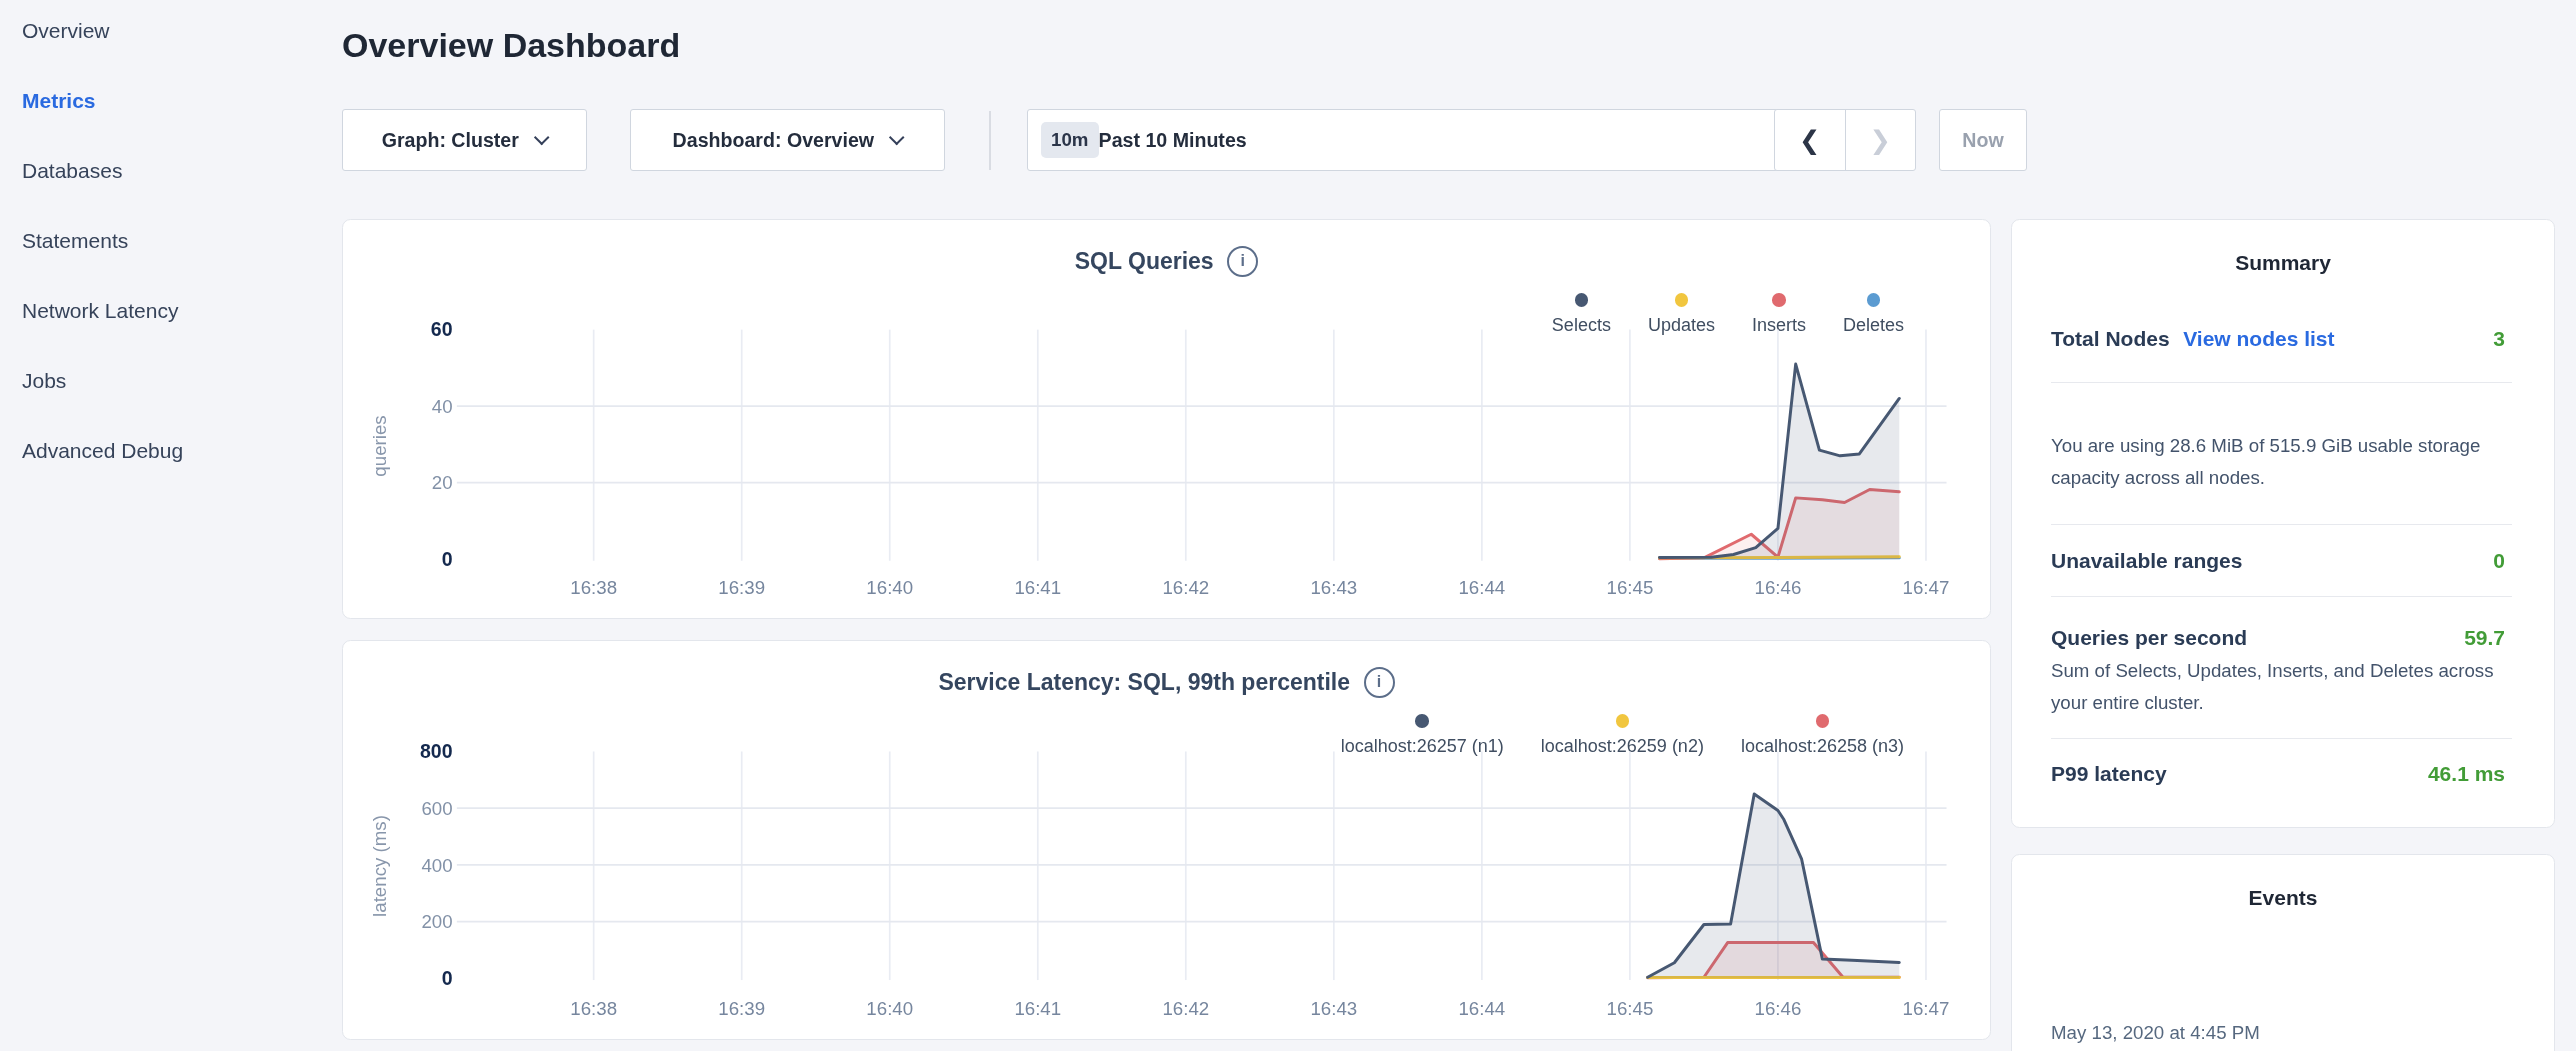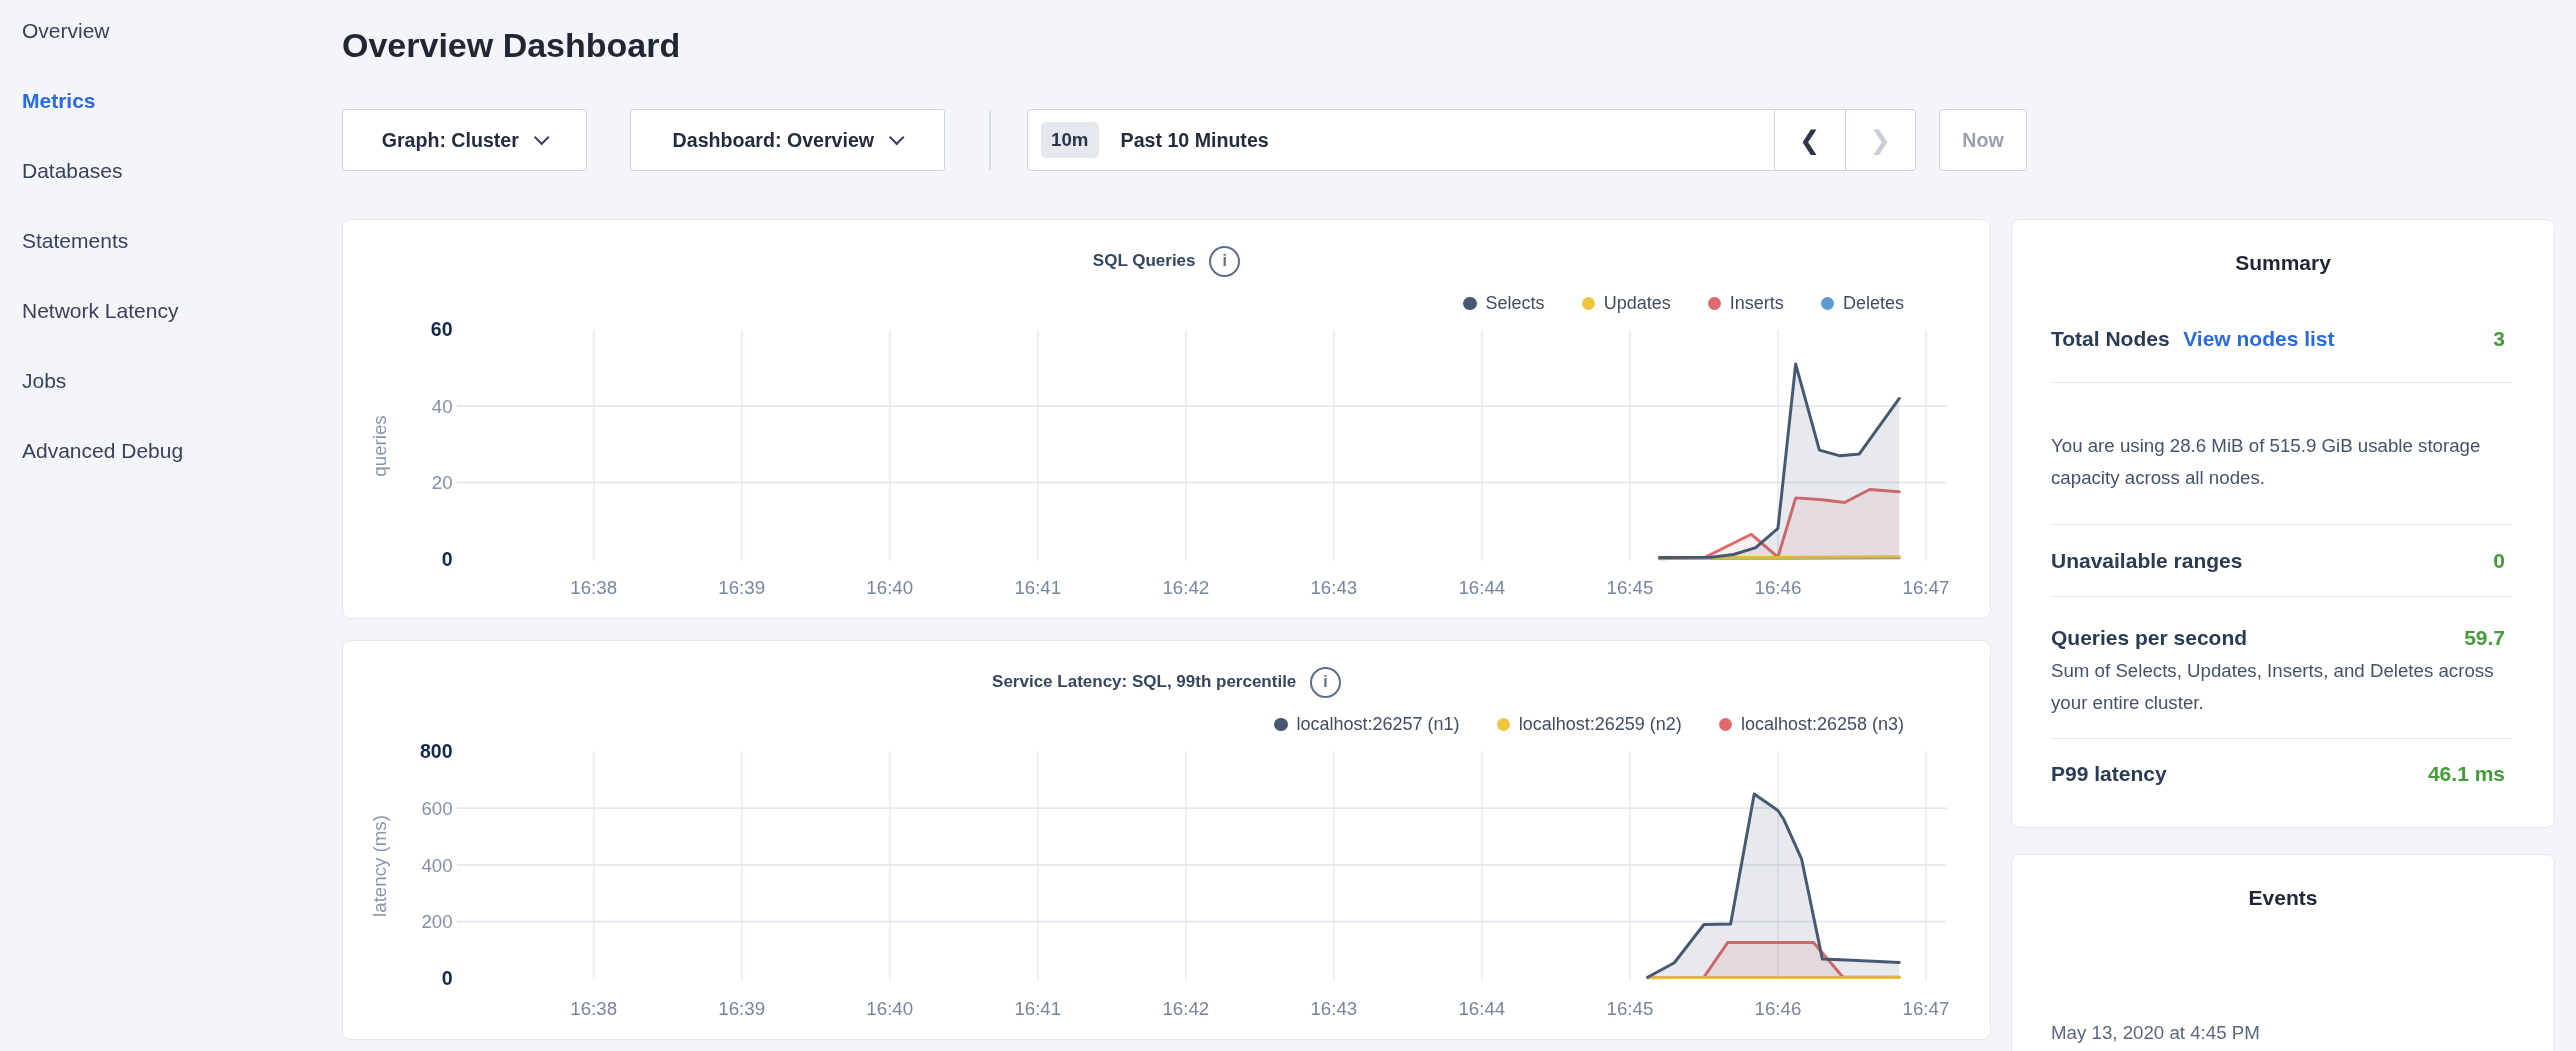--- a/index.html
+++ b/index.html
@@ -19,39 +19,39 @@
   
   .page-title{position:absolute;left:342px;top:25.5px;margin:0;font-size:34px;font-weight:600;color:#1f2735;}
   .ctrl{position:absolute;top:109px;height:62px;box-sizing:border-box;background:#fff;
         border:1.7px solid #d0d6df;border-radius:3px;display:flex;align-items:center;cursor:pointer;}
   .ctrl-label{font-size:19.6px;font-weight:700;color:#242d3d;}
   .chev{width:9.4px;height:9.4px;border-right:2.6px solid #35405a;border-bottom:2.6px solid #35405a;
         transform:rotate(45deg);margin-top:-5.1px;}
   .dd-graph{left:342px;width:245px;justify-content:center;gap:17px;}
   .dd-dash{left:630px;width:315px;justify-content:center;gap:17px;}
   .vdivider{position:absolute;left:989px;top:111px;width:1.7px;height:59px;background:#d9dce3;}
-  .dd-time{left:1027px;width:853px;padding-left:12.8px;gap:22px;text-align:right;}
+  .dd-time{left:1027px;width:853px;padding-left:12.8px;text-align:right;}
   .time-badge{background:#e4e8ef;border-radius:5.1px;padding:6.8px 10.2px;font-size:18.7px;font-weight:700;color:#2b3549;}
   .time-chev{position:absolute;right:29px;}
   .btn-group{left:1774px;width:142px;padding:0;}
   .btn-half{width:70px;height:100%;display:flex;align-items:center;justify-content:center;font-size:25.5px;font-weight:700;}
   .btn-prev{color:#2c3547;}
   .btn-next{color:#c9ced8;border-left:1.7px solid #d0d6df;}
   .btn-now{left:1927px;width:88px;justify-content:center;font-size:19.6px;font-weight:700;color:#99a1ae;margin-left:12px;}
 
   
   .card{position:absolute;background:#fff;border:1.7px solid #e3e6ec;border-radius:8.5px;box-sizing:border-box;}
   .chart-card1{left:342px;top:219px;width:1649px;height:400px;}
   .chart-card2{left:342px;top:640px;width:1649px;height:400px;}
   .chart-head{position:absolute;left:0;top:25.5px;width:100%;display:flex;align-items:center;justify-content:center;gap:13.6px;}
-  .chart-title{font-size:17px;font-weight:700;color:#35465f;}
+  .chart-title{font-size:23px;font-weight:700;color:#35465f;}
   .info-icon{width:27px;height:27px;border:2.6px solid #5c6e8a;border-radius:50%;display:flex;align-items:center;
              justify-content:center;font-size:16px;font-weight:600;color:#5c6e8a;cursor:pointer;}
   .legend{position:absolute;right:86px;top:73px;display:flex;align-items:center;gap:37px;}
-  .legend-item{display:flex;align-items:center;gap:8.5px;}
+  .legend-item{display:flex;align-items:center;gap:8.5px;flex-direction:column;}
   .legend-dot{width:13.6px;height:13.6px;border-radius:50%;}
   .legend-label{font-size:18px;color:#404e61;}
   .ylab{position:absolute;left:37px;top:226px;transform:translate(-50%,-50%) rotate(-90deg);
         font-size:18.7px;color:#8896ab;white-space:nowrap;}
   .chart-svg{position:absolute;left:0;top:0;}
   svg text.xtick{font-family:"Liberation Sans","DejaVu Sans",sans-serif;font-size:22px;fill:#76869e;}
   svg text.ytick{font-family:"Liberation Sans","DejaVu Sans",sans-serif;font-size:22px;fill:#8291a7;}
   svg text.ytick-strong{font-family:"Liberation Sans","DejaVu Sans",sans-serif;font-size:23px;font-weight:700;fill:#14294e;}
 
   

